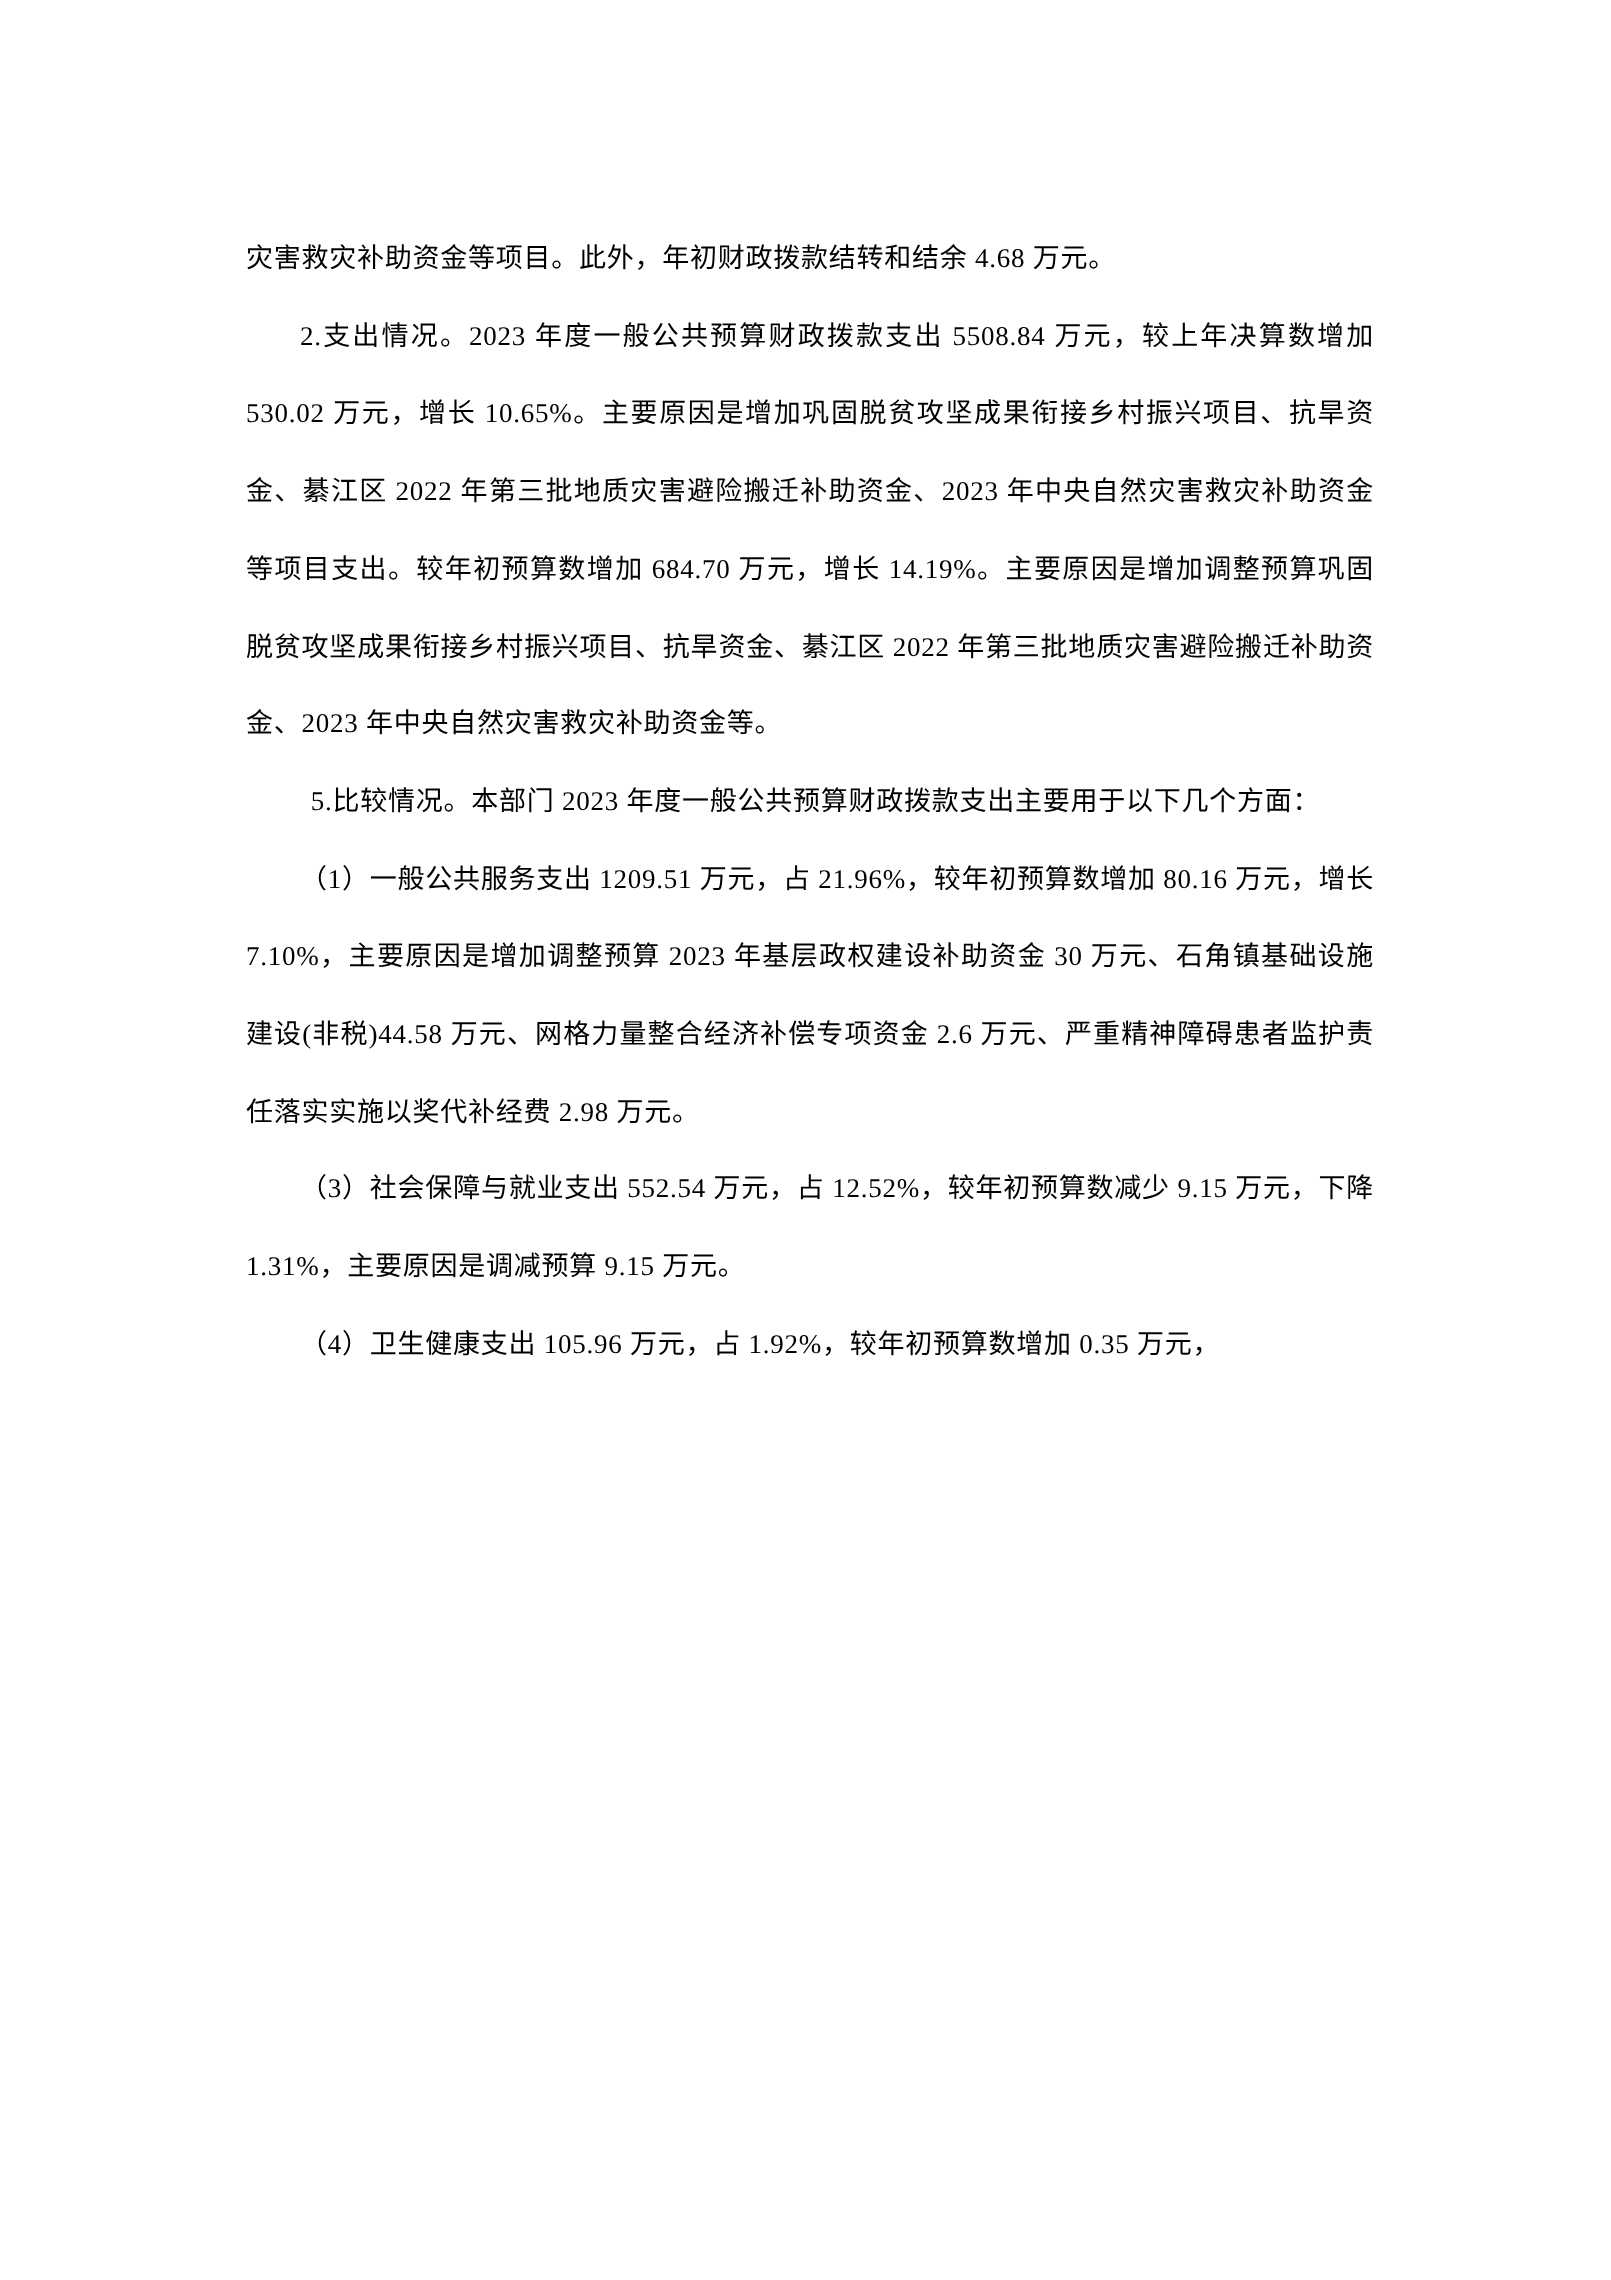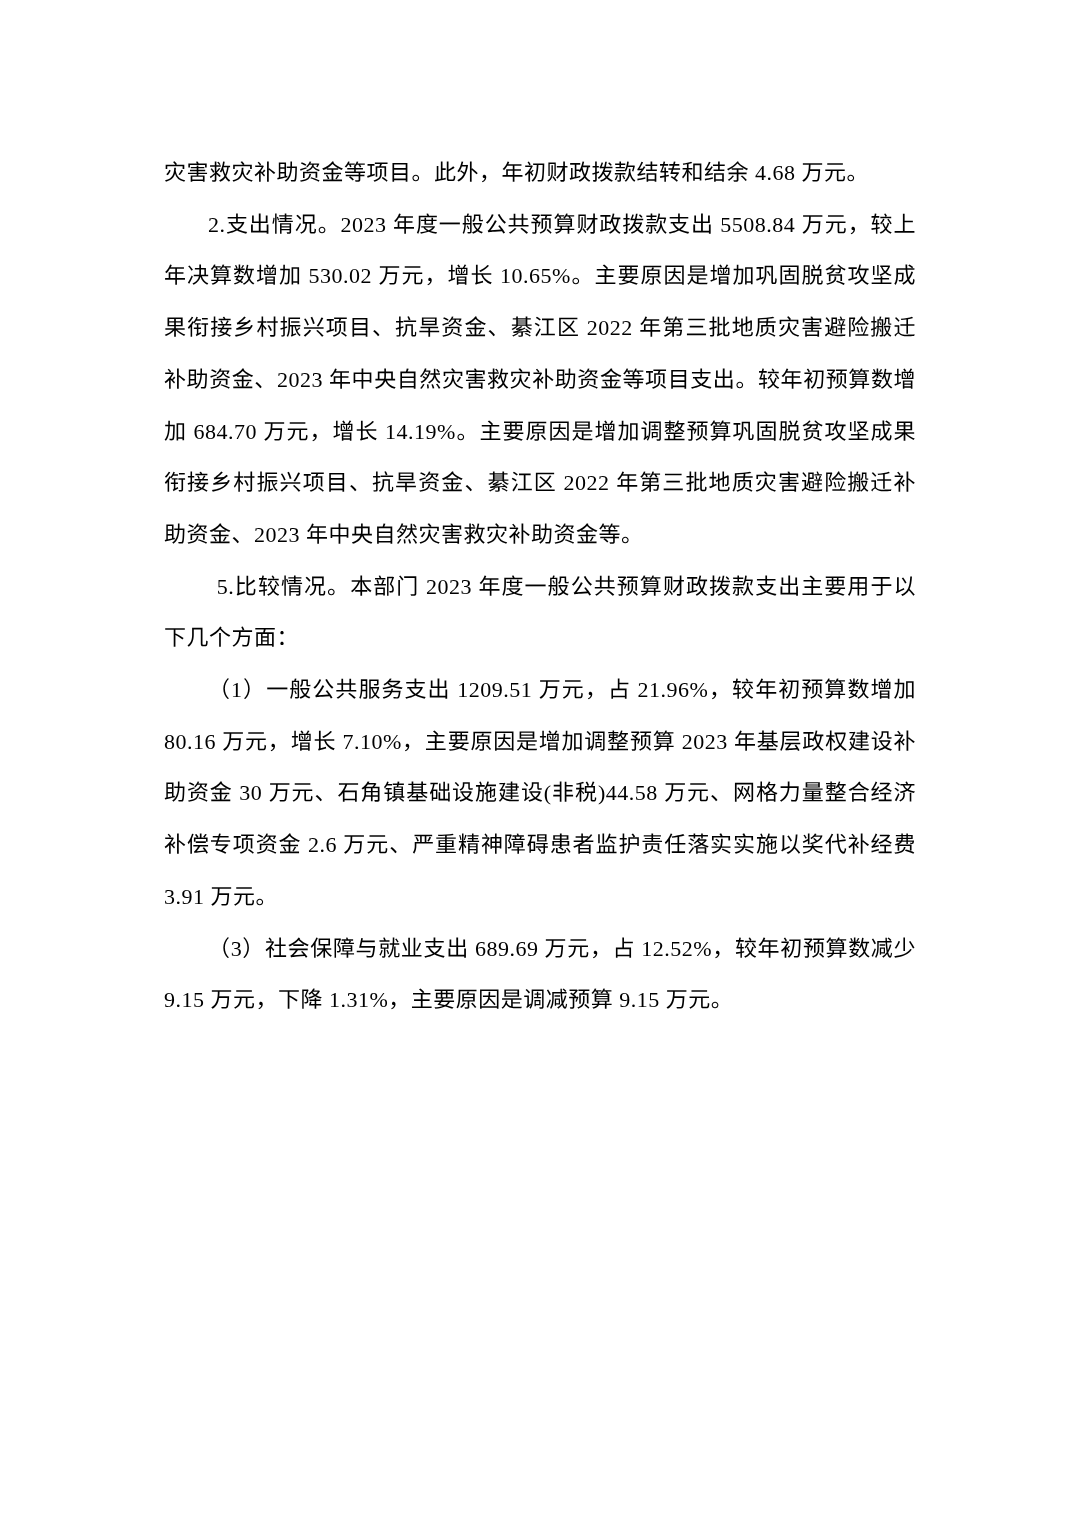--- a/index.html
+++ b/index.html
@@ -14,21 +14,21 @@
     margin: 0 auto;
     background: #ffffff;
     box-sizing: border-box;
     padding: 147px 158px 0 164px;
     overflow: hidden;
   }
   .doc-body {
     width: 752px;
     color: #000000;
     font-family: "Liberation Serif", "DejaVu Serif", serif;
-    font-size: 22px;
+    font-size: 18px;
     line-height: 51.7px;
     text-align: justify;
     text-justify: inter-ideograph;
     letter-spacing: 0.5px;
   }
   .doc-body p {
     margin: 0;
     padding: 0;
   }
   .para-indent   { text-indent: 2em; }
@@ -36,16 +36,17 @@
   .para-cont     { text-indent: 0; }
 </style>
 </head>
 <body>
 
 <div class="page">
   <div class="doc-body">
     <p class="para-cont">灾害救灾补助资金等项目。此外，年初财政拨款结转和结余 4.68 万元。</p>
     <p class="para-indent">2.支出情况。2023 年度一般公共预算财政拨款支出 5508.84 万元，较上年决算数增加 530.02 万元，增长 10.65%。主要原因是增加巩固脱贫攻坚成果衔接乡村振兴项目、抗旱资金、綦江区 2022 年第三批地质灾害避险搬迁补助资金、2023 年中央自然灾害救灾补助资金等项目支出。较年初预算数增加 684.70 万元，增长 14.19%。主要原因是增加调整预算巩固脱贫攻坚成果衔接乡村振兴项目、抗旱资金、綦江区 2022 年第三批地质灾害避险搬迁补助资金、2023 年中央自然灾害救灾补助资金等。</p>
     <p class="para-indent-x">5.比较情况。本部门 2023 年度一般公共预算财政拨款支出主要用于以下几个方面：</p>
-    <p class="para-indent">（1）一般公共服务支出 1209.51 万元，占 21.96%，较年初预算数增加 80.16 万元，增长 7.10%，主要原因是增加调整预算 2023 年基层政权建设补助资金 30 万元、石角镇基础设施建设(非税)44.58 万元、网格力量整合经济补偿专项资金 2.6 万元、严重精神障碍患者监护责任落实实施以奖代补经费 3.91 万元。</p>
-    <p class="para-indent">（3）社会保障与就业支出 689.69 万元，占 12.52%，较年初预算数减少 9.15 万元，下降 1.31%，主要原因是调减预算 9.15 万元。</p>
+    <p class="para-indent">（1）一般公共服务支出 1209.51 万元，占 21.96%，较年初预算数增加 80.16 万元，增长 7.10%，主要原因是增加调整预算 2023 年基层政权建设补助资金 30 万元、石角镇基础设施建设(非税)44.58 万元、网格力量整合经济补偿专项资金 2.6 万元、严重精神障碍患者监护责任落实实施以奖代补经费 2.98 万元。</p>
+    <p class="para-indent">（3）社会保障与就业支出 552.54 万元，占 12.52%，较年初预算数减少 9.15 万元，下降 1.31%，主要原因是调减预算 9.15 万元。</p>
+    <p class="para-indent">（4）卫生健康支出 105.96 万元，占 1.92%，较年初预算数增加 0.35 万元，</p>
   </div>
 </div>
 
 </body></html>

